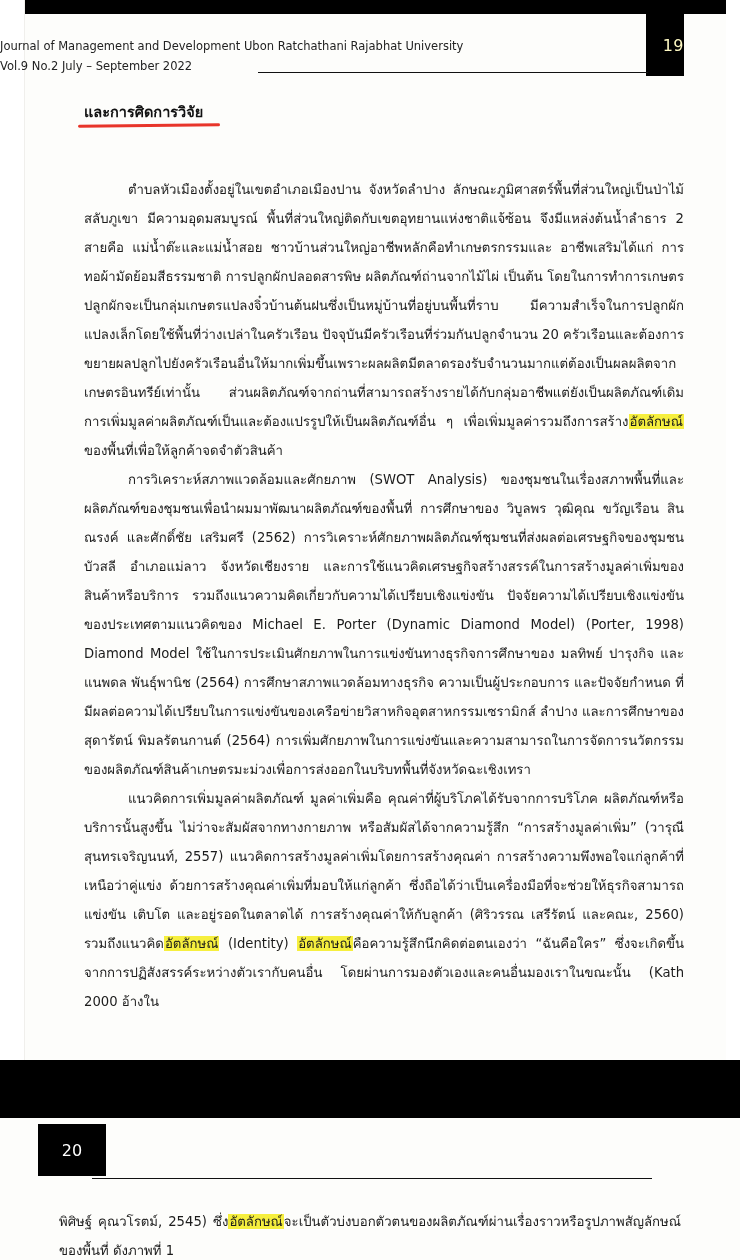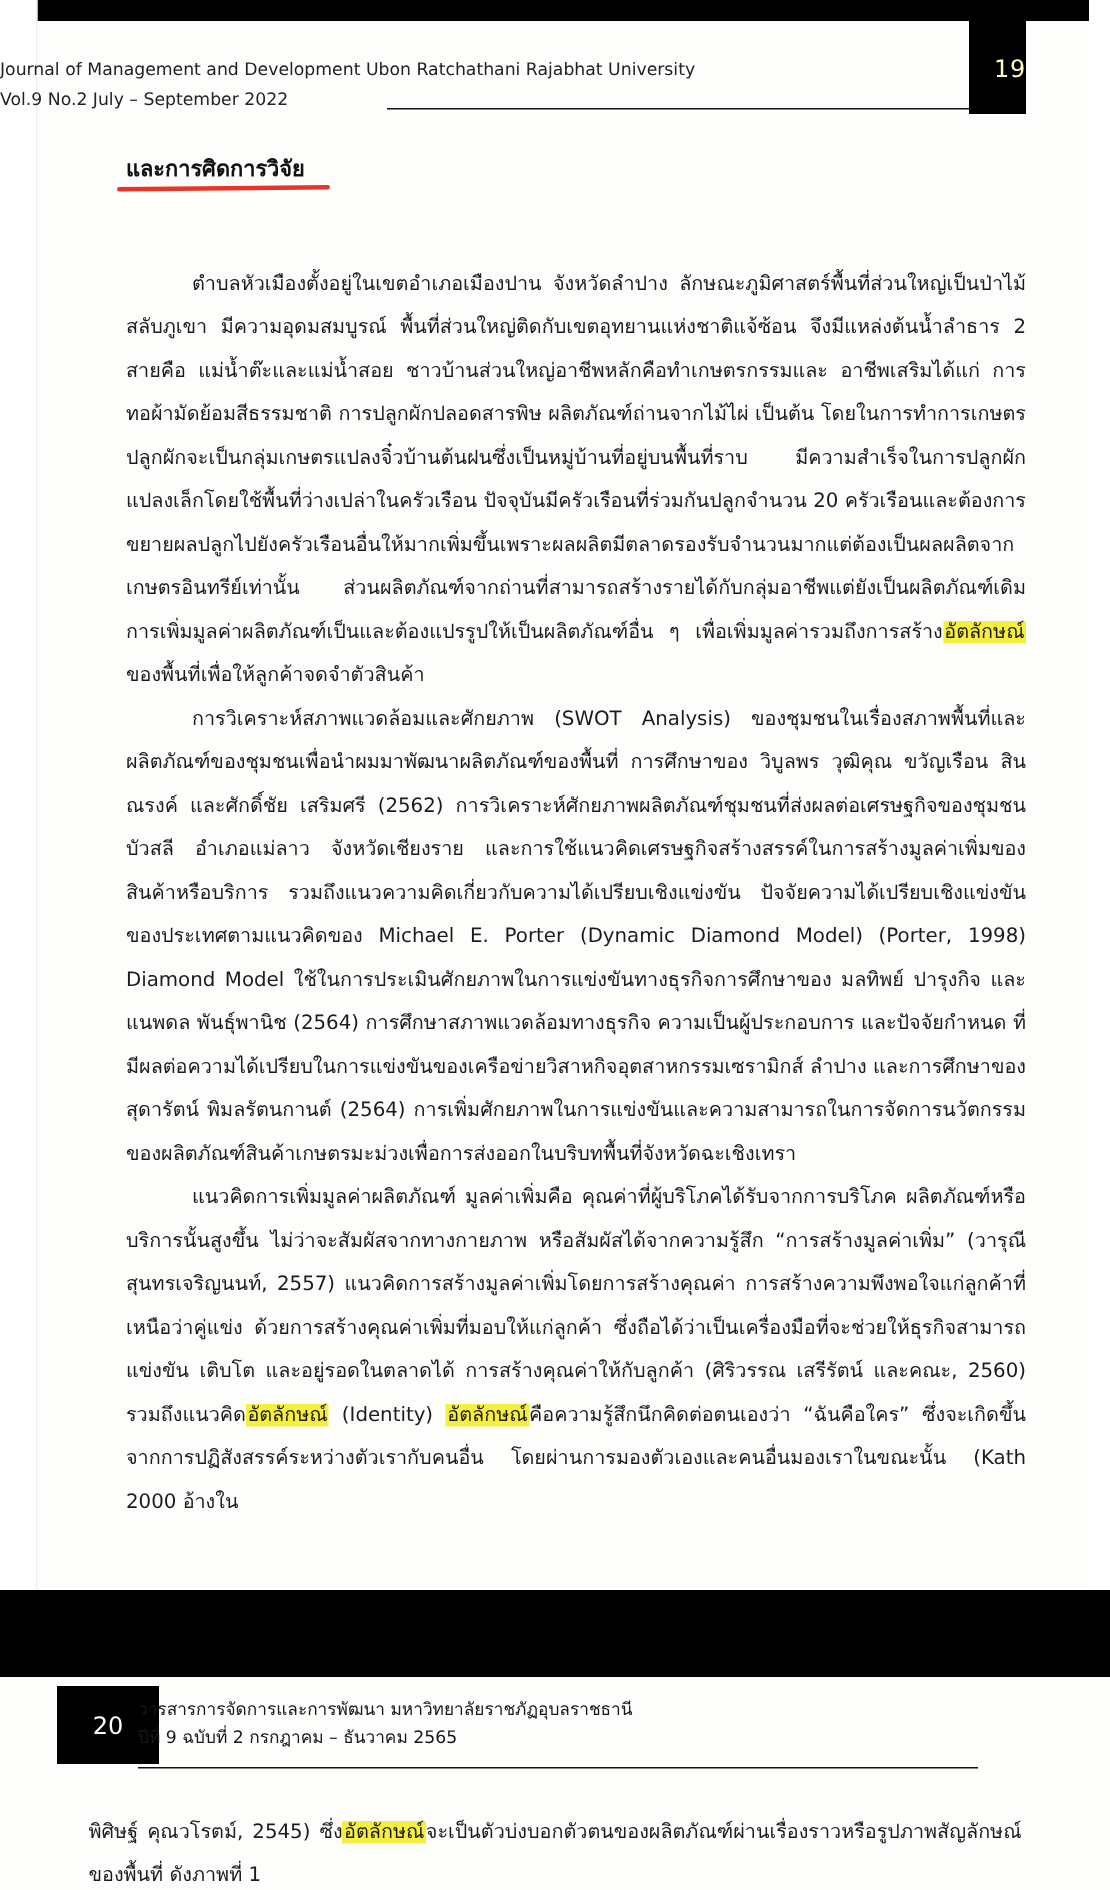--- a/index.html
+++ b/index.html
@@ -218,23 +218,19 @@
       <p>แนวคิดการเพิ่มมูลค่าผลิตภัณฑ์ มูลค่าเพิ่มคือ คุณค่าที่ผู้บริโภคได้รับจากการบริโภค ผลิตภัณฑ์หรือบริการนั้นสูงขึ้น ไม่ว่าจะสัมผัสจากทางกายภาพ หรือสัมผัสได้จากความรู้สึก “การสร้างมูลค่าเพิ่ม” (วารุณี สุนทรเจริญนนท์, 2557) แนวคิดการสร้างมูลค่าเพิ่มโดยการสร้างคุณค่า การสร้างความพึงพอใจแก่ลูกค้าที่เหนือว่าคู่แข่ง ด้วยการสร้างคุณค่าเพิ่มที่มอบให้แก่ลูกค้า ซึ่งถือได้ว่าเป็นเครื่องมือที่จะช่วยให้ธุรกิจสามารถแข่งขัน เติบโต และอยู่รอดในตลาดได้ การสร้างคุณค่าให้กับลูกค้า (ศิริวรรณ เสรีรัตน์ และคณะ, 2560) รวมถึงแนวคิด<span class="hl">อัตลักษณ์</span> (Identity) <span class="hl">อัตลักษณ์</span>คือความรู้สึกนึกคิดต่อตนเองว่า “ฉันคือใคร” ซึ่งจะเกิดขึ้นจากการปฏิสังสรรค์ระหว่างตัวเรากับคนอื่น โดยผ่านการมองตัวเองและคนอื่นมองเราในขณะนั้น (Kath 2000 อ้างใน</p>
     </div>
   </div>
 
   <div class="scan-gap"></div>
 
   <div class="page-bottom">
     <div class="bottom-page-number-box">
       <span>20</span>
     </div>
-    <div class="bottom-running-head">
-      <div>วารสารการจัดการและการพัฒนา มหาวิทยาลัยราชภัฏอุบลราชธานี</div>
-      <div>ปีที่ 9 ฉบับที่ 2 กรกฎาคม – ธันวาคม 2565</div>
-    </div>
     <div class="bottom-header-rule"></div>
     <div class="bottom-body">
       <p>พิศิษฐ์ คุณวโรตม์, 2545) ซึ่ง<span class="hl">อัตลักษณ์</span>จะเป็นตัวบ่งบอกตัวตนของผลิตภัณฑ์ผ่านเรื่องราวหรือรูปภาพสัญลักษณ์ของพื้นที่ ดังภาพที่ 1</p>
     </div>
   </div>
 
 </div>
 
 </body></html>

